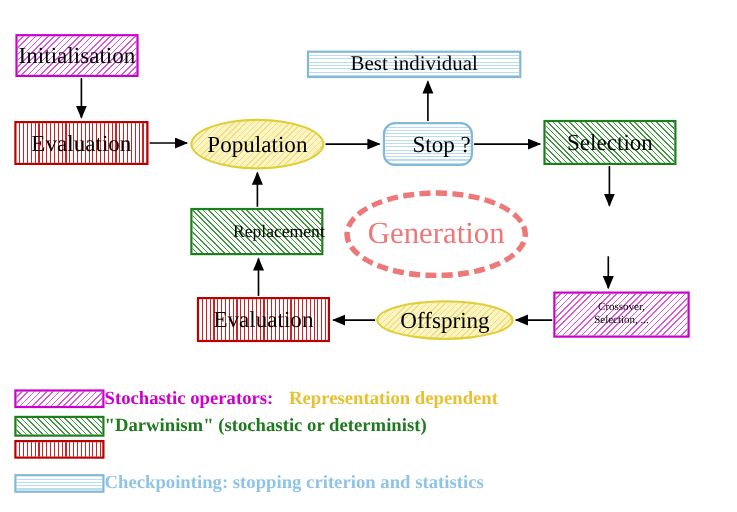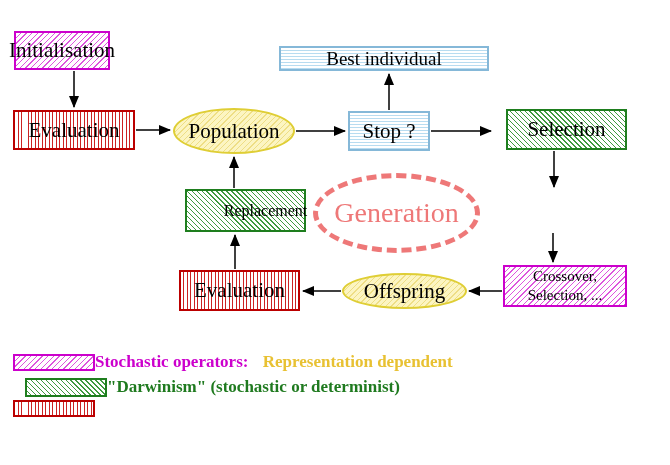--- a/index.html
+++ b/index.html
@@ -6,44 +6,43 @@
   #canvas{
     position:relative;width:670px;height:465px;background:#ffffff;overflow:hidden;
     font-family:"Liberation Serif","DejaVu Serif",serif;
   }
   .node{
     position:absolute;display:flex;align-items:center;justify-content:center;
     text-align:center;color:#000;box-sizing:border-box;
   }
   .lbl{font-size:21px;line-height:1.05;}
   .lbl-sm{font-size:16px;}
-  .lbl-xs{font-size:15px;line-height:1.25;}
+  .lbl-xs{font-size:10px;line-height:1.25;}
   
   .p-magenta{
     border:2px solid #cc00cc;
     background:repeating-linear-gradient(135deg,#ffffff 0px,#ffffff 3px,#dd55dd 3px,#dd55dd 4px);
   }
   .p-green{
     border:2px solid #1e7e1e;
     background:repeating-linear-gradient(45deg,#ffffff 0px,#ffffff 2.5px,#3f9a3f 2.5px,#3f9a3f 3.5px);
-    margin-left:12px;
   }
   .p-red{
     border:2px solid #bb0000;
     background:repeating-linear-gradient(90deg,#ffffff 0px,#ffffff 2.5px,#cc2222 2.5px,#cc2222 3.5px);
   }
   .p-cyan{
     border:2px solid #85b8d8;
     background:repeating-linear-gradient(180deg,#ffffff 0px,#ffffff 2px,#b8dcf0 2px,#b8dcf0 3px);
   }
   .p-yellow{
     border:2px solid #dfce35;border-radius:50%;
     background:repeating-linear-gradient(135deg,#fcf5c2 0px,#fcf5c2 3px,#eede85 3px,#eede85 4px);
   }
-  .rounded{border-radius:0;}
+  .rounded{border-radius:11px;justify-content:flex-end;}
   #generation-ellipse{
     position:absolute;left:313px;top:173px;width:167px;height:80px;box-sizing:border-box;
     border:5px dashed #ee7878;border-radius:50%;
     display:flex;align-items:center;justify-content:center;
     color:#ee7878;font-size:28px;
   }
   #arrows{position:absolute;left:0;top:0;pointer-events:none;}
   
   .legend-row{position:absolute;left:13px;display:flex;align-items:center;}
   .swatch{width:82px;height:17px;box-sizing:border-box;flex:0 0 auto;}
@@ -71,33 +70,33 @@
     <line x1="389" y1="110" x2="389" y2="74" stroke="#000" stroke-width="1.5" marker-end="url(#ah)"></line>
     <line x1="431" y1="131" x2="491" y2="131" stroke="#000" stroke-width="1.5" marker-end="url(#ah)"></line>
     <line x1="554" y1="151" x2="554" y2="187" stroke="#000" stroke-width="1.5" marker-end="url(#ah)"></line>
     <line x1="553" y1="233" x2="553" y2="262" stroke="#000" stroke-width="1.5" marker-end="url(#ah)"></line>
     <line x1="502" y1="291" x2="469" y2="291" stroke="#000" stroke-width="1.5" marker-end="url(#ah)"></line>
     <line x1="341" y1="291" x2="303" y2="291" stroke="#000" stroke-width="1.5" marker-end="url(#ah)"></line>
     <line x1="235" y1="269" x2="235" y2="235" stroke="#000" stroke-width="1.5" marker-end="url(#ah)"></line>
     <line x1="234" y1="188" x2="234" y2="157" stroke="#000" stroke-width="1.5" marker-end="url(#ah)"></line>
   </svg>
 
-  <div class="node p-magenta" style="left:14px;top:31px;width:96px;height:39px;">
+  <div class="node p-magenta" style="left:14px;top:31px;width:112px;height:39px;">
     <span class="lbl">Initialisation</span>
   </div>
 
   <div class="node p-red" style="left:13px;top:110px;width:122px;height:40px;">
     <span class="lbl">Evaluation</span>
   </div>
 
   <div class="node p-yellow" style="left:173px;top:108px;width:122px;height:46px;">
     <span class="lbl">Population</span>
   </div>
 
-  <div class="node p-cyan" style="left:279px;top:46px;width:210px;height:25px;">
+  <div class="node p-cyan" style="left:279px;top:46px;width:195px;height:25px;">
     <span style="font-size:19px;">Best individual</span>
   </div>
 
   <div class="node p-cyan rounded" style="left:348px;top:111px;width:82px;height:40px;">
     <span class="lbl">Stop ?</span>
   </div>
 
   <div class="node p-green" style="left:494px;top:109px;width:121px;height:41px;">
     <span class="lbl">Selection</span>
   </div>
@@ -136,14 +135,18 @@
 
   <div class="legend-row" style="top:377px;">
     <div class="swatch p-green" style="height:19px;"></div>
     <span class="legend-text t-green">"Darwinism" (stochastic or determinist)</span>
   </div>
 
   <div class="legend-row" style="top:400px;">
     <div class="swatch p-red"></div>
   </div>
 
+  <div class="legend-row" style="top:429px;">
+    <div class="swatch p-cyan"></div>
+    <span class="legend-text t-cyan">Checkpointing: stopping criterion and statistics</span>
+  </div>
 
 </div>
 
 </body></html>

